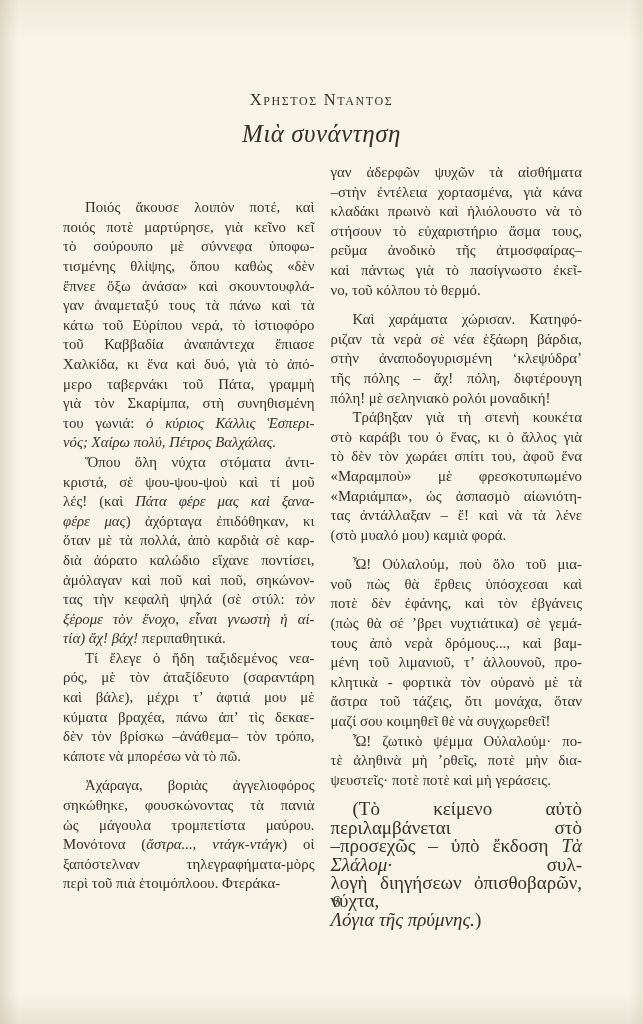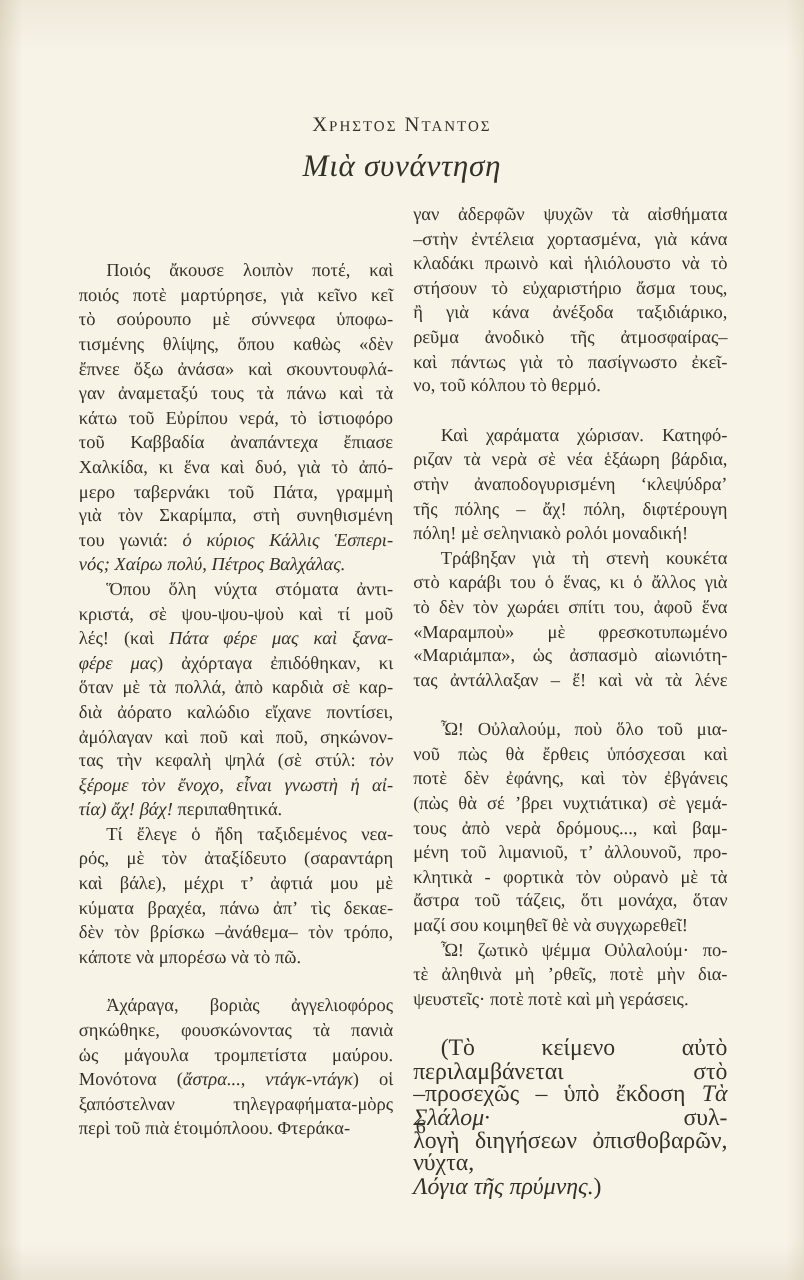--- a/index.html
+++ b/index.html
@@ -29,21 +29,21 @@
     font-style:italic;
     font-size:25px;
     letter-spacing:.5px;
   }
   .columns{
     position:absolute;top:163px;left:63px;right:61px;
     display:flex;gap:16px;align-items:center;
   }
   .col{flex:1 1 0;min-width:0;font-size:14.8px;line-height:19.6px;}
   .para{margin:0;}
-  .para.gap{margin-top:20px;}
+  .para.gap{margin-top:10px;}
   .line{
     text-align:justify;
     text-align-last:justify;
     white-space:normal;
   }
   .line.last{text-align-last:left;}
   .line.first.indented{text-indent:22px;}
   .para.note .line{font-size:19px;line-height:18.4px;}
   .line em{font-style:italic;}
   .page-number{
@@ -103,39 +103,39 @@
           <div class="line">ξαπόστελναν τηλεγραφήματα-μὸρς</div>
           <div class="line last">περὶ τοῦ πιὰ ἑτοιμόπλοου. Φτεράκα-</div>
         </div>
       </div>
     <div class="col" id="col-right">
         <div class="para">
           <div class="line first">γαν ἀδερφῶν ψυχῶν τὰ αἰσθήματα</div>
           <div class="line">–στὴν ἐντέλεια χορτασμένα, γιὰ κάνα</div>
           <div class="line">κλαδάκι πρωινὸ καὶ ἡλιόλουστο νὰ τὸ</div>
           <div class="line">στήσουν τὸ εὐχαριστήριο ἄσμα τους,</div>
-          <div class="line">ἢ γιὰ κάνα ἀνέξοδα ταξιδιάρικο,</div>
           <div class="line">ρεῦμα ἀνοδικὸ τῆς ἀτμοσφαίρας–</div>
           <div class="line">καὶ πάντως γιὰ τὸ πασίγνωστο ἐκεῖ-</div>
           <div class="line last">νο, τοῦ κόλπου τὸ θερμό.</div>
         </div>
         <div class="para gap">
           <div class="line first indented">Καὶ χαράματα χώρισαν. Κατηφό-</div>
           <div class="line">ριζαν τὰ νερὰ σὲ νέα ἑξάωρη βάρδια,</div>
           <div class="line">στὴν ἀναποδογυρισμένη ‘κλεψύδρα’</div>
           <div class="line">τῆς πόλης – ἄχ! πόλη, διφτέρουγη</div>
           <div class="line last">πόλη! μὲ σεληνιακὸ ρολόι μοναδική!</div>
         </div>
         <div class="para">
           <div class="line first indented">Τράβηξαν γιὰ τὴ στενὴ κουκέτα</div>
           <div class="line">στὸ καράβι του ὁ ἕνας, κι ὁ ἄλλος γιὰ</div>
           <div class="line">τὸ δὲν τὸν χωράει σπίτι του, ἀφοῦ ἕνα</div>
           <div class="line">«Μαραμποὺ» μὲ φρεσκοτυπωμένο</div>
           <div class="line">«Μαριάμπα», ὡς ἀσπασμὸ αἰωνιότη-</div>
           <div class="line">τας ἀντάλλαξαν – ἔ! καὶ νὰ τὰ λένε</div>
+          <div class="line last">(στὸ μυαλό μου) καμιὰ φορά.</div>
         </div>
         <div class="para gap">
           <div class="line first indented">Ὦ! Οὐλαλούμ, ποὺ ὅλο τοῦ μια-</div>
           <div class="line">νοῦ πὼς θὰ ἔρθεις ὑπόσχεσαι καὶ</div>
           <div class="line">ποτὲ δὲν ἐφάνης, καὶ τὸν ἐβγάνεις</div>
           <div class="line">(πὼς θὰ σέ ’βρει νυχτιάτικα) σὲ γεμά-</div>
           <div class="line">τους ἀπὸ νερὰ δρόμους..., καὶ βαμ-</div>
           <div class="line">μένη τοῦ λιμανιοῦ, τ’ ἀλλουνοῦ, προ-</div>
           <div class="line">κλητικὰ - φορτικὰ τὸν οὐρανὸ μὲ τὰ</div>
           <div class="line">ἄστρα τοῦ τάζεις, ὅτι μονάχα, ὅταν</div>

